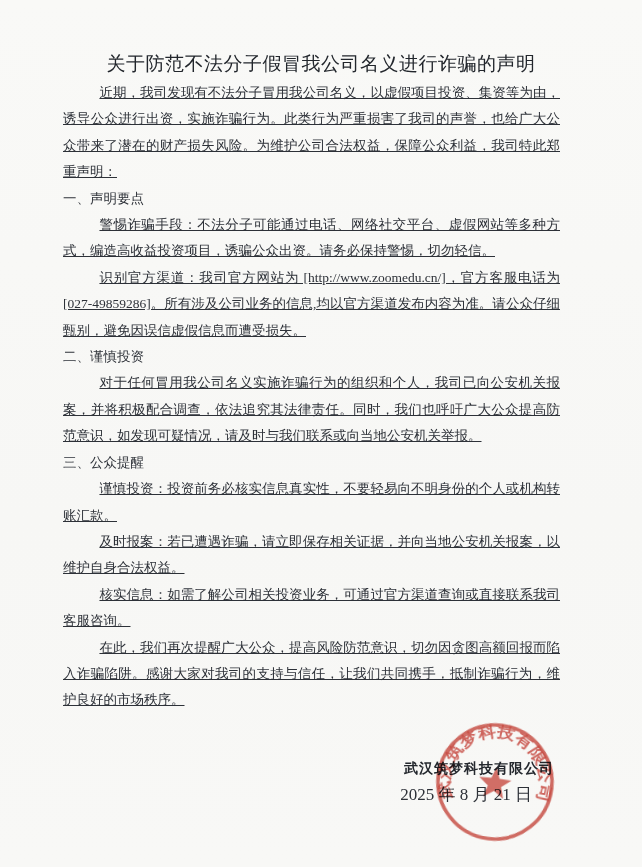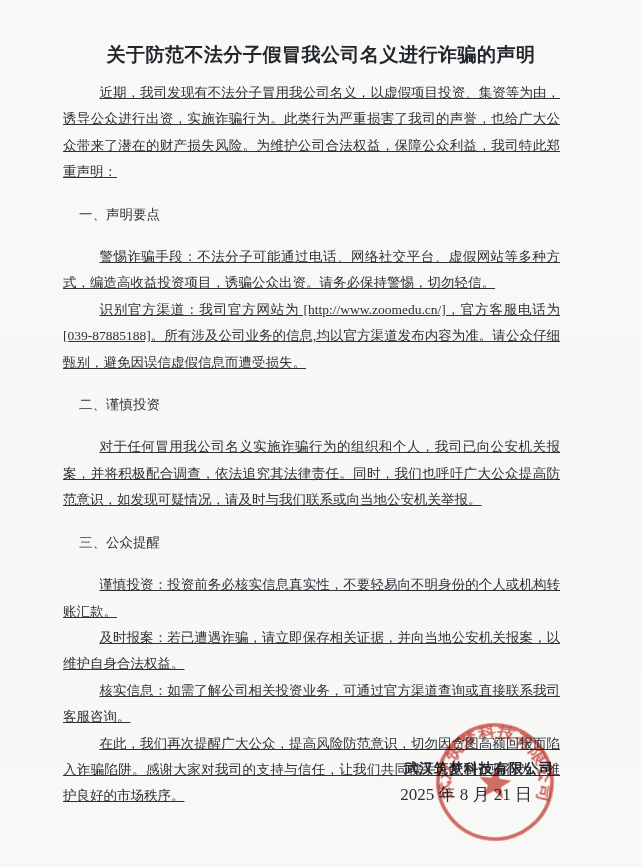--- a/index.html
+++ b/index.html
@@ -10,37 +10,37 @@
   }
   .page{
     position:relative;
     width:642px;height:867px;
     background:linear-gradient(180deg,#f9f9f7 0%,#f7f7f5 60%,#f8f8f6 100%);
     overflow:hidden;
     color:#2d3138;
   }
   .doc-title{
     position:absolute;top:42px;left:0;right:0;
-    margin:0;
+    margin:9px;
     text-align:center;
     font-size:19px;
-    font-weight:bold;
+    font-weight:normal;
     letter-spacing:0.5px;
     color:#22262c;
   }
   .doc-body{
     position:absolute;
     left:63px;top:80px;width:497px;
     font-size:13.5px;
     line-height:26.4px;
     text-align:justify;
     color:#2d3138;
   }
   .para{margin:0;text-indent:2.7em;text-decoration:underline;}
-  .heading{margin:16px;text-indent:0;}
+  .heading{margin:0;text-indent:0;}
   .signature{
     position:absolute;
     left:63px;top:756px;width:497px;
     text-align:right;
     line-height:26.4px;
   }
   .signature .company{
     font-size:14px;
     font-weight:600;
     letter-spacing:1px;
@@ -83,21 +83,21 @@
 <body>
 
 <div class="page">
 
   <h1 class="doc-title">关于防范不法分子假冒我公司名义进行诈骗的声明</h1>
 
   <div class="doc-body" id="doc-body">
       <p class="para">近期，我司发现有不法分子冒用我公司名义，以虚假项目投资、集资等为由，诱导公众进行出资，实施诈骗行为。此类行为严重损害了我司的声誉，也给广大公众带来了潜在的财产损失风险。为维护公司合法权益，保障公众利益，我司特此郑重声明：</p>
       <p class="heading">一、声明要点</p>
       <p class="para">警惕诈骗手段：不法分子可能通过电话、网络社交平台、虚假网站等多种方式，编造高收益投资项目，诱骗公众出资。请务必保持警惕，切勿轻信。</p>
-      <p class="para">识别官方渠道：我司官方网站为 [http://www.zoomedu.cn/]，官方客服电话为 [039-87885188]。所有涉及公司业务的信息,均以官方渠道发布内容为准。请公众仔细甄别，避免因误信虚假信息而遭受损失。</p>
+      <p class="para">识别官方渠道：我司官方网站为 [http://www.zoomedu.cn/]，官方客服电话为 [027-49859286]。所有涉及公司业务的信息,均以官方渠道发布内容为准。请公众仔细甄别，避免因误信虚假信息而遭受损失。</p>
       <p class="heading">二、谨慎投资</p>
       <p class="para">对于任何冒用我公司名义实施诈骗行为的组织和个人，我司已向公安机关报案，并将积极配合调查，依法追究其法律责任。同时，我们也呼吁广大公众提高防范意识，如发现可疑情况，请及时与我们联系或向当地公安机关举报。</p>
       <p class="heading">三、公众提醒</p>
       <p class="para">谨慎投资：投资前务必核实信息真实性，不要轻易向不明身份的个人或机构转账汇款。</p>
       <p class="para">及时报案：若已遭遇诈骗，请立即保存相关证据，并向当地公安机关报案，以维护自身合法权益。</p>
       <p class="para">核实信息：如需了解公司相关投资业务，可通过官方渠道查询或直接联系我司客服咨询。</p>
       <p class="para">在此，我们再次提醒广大公众，提高风险防范意识，切勿因贪图高额回报而陷入诈骗陷阱。感谢大家对我司的支持与信任，让我们共同携手，抵制诈骗行为，维护良好的市场秩序。</p>
     </div>
 
   <div class="signature">

